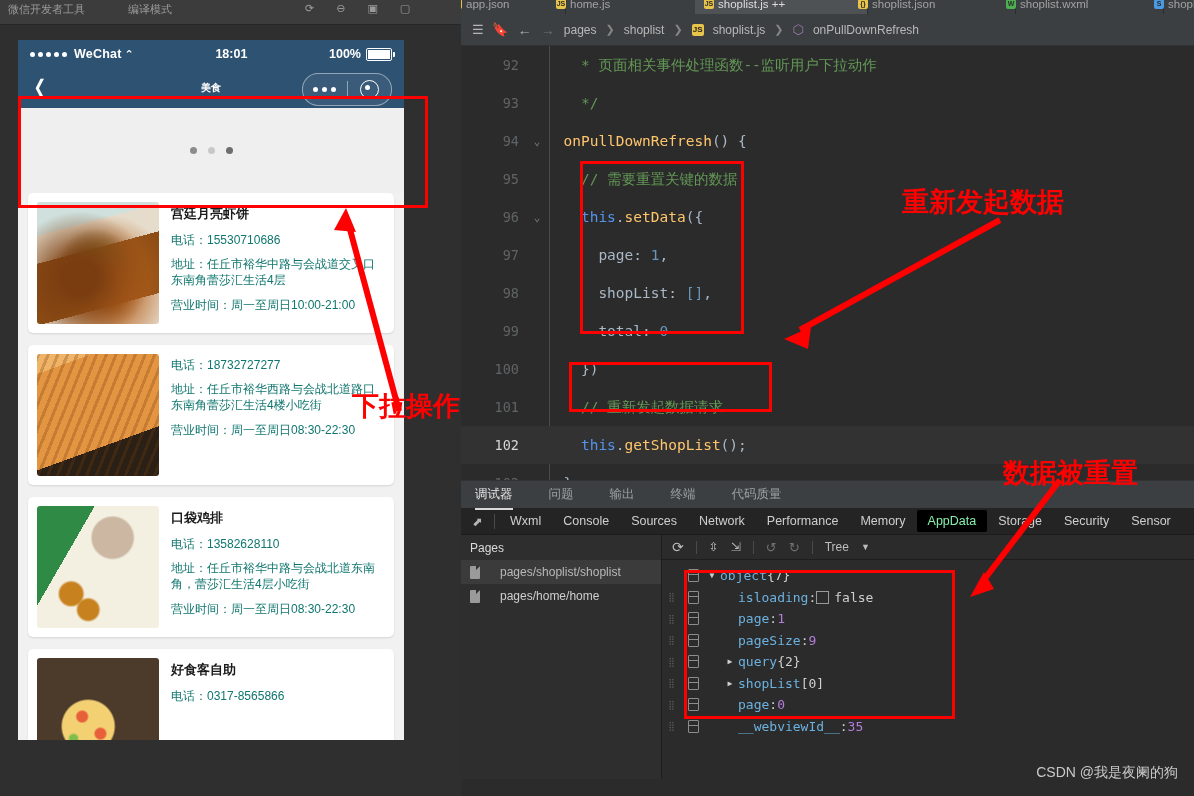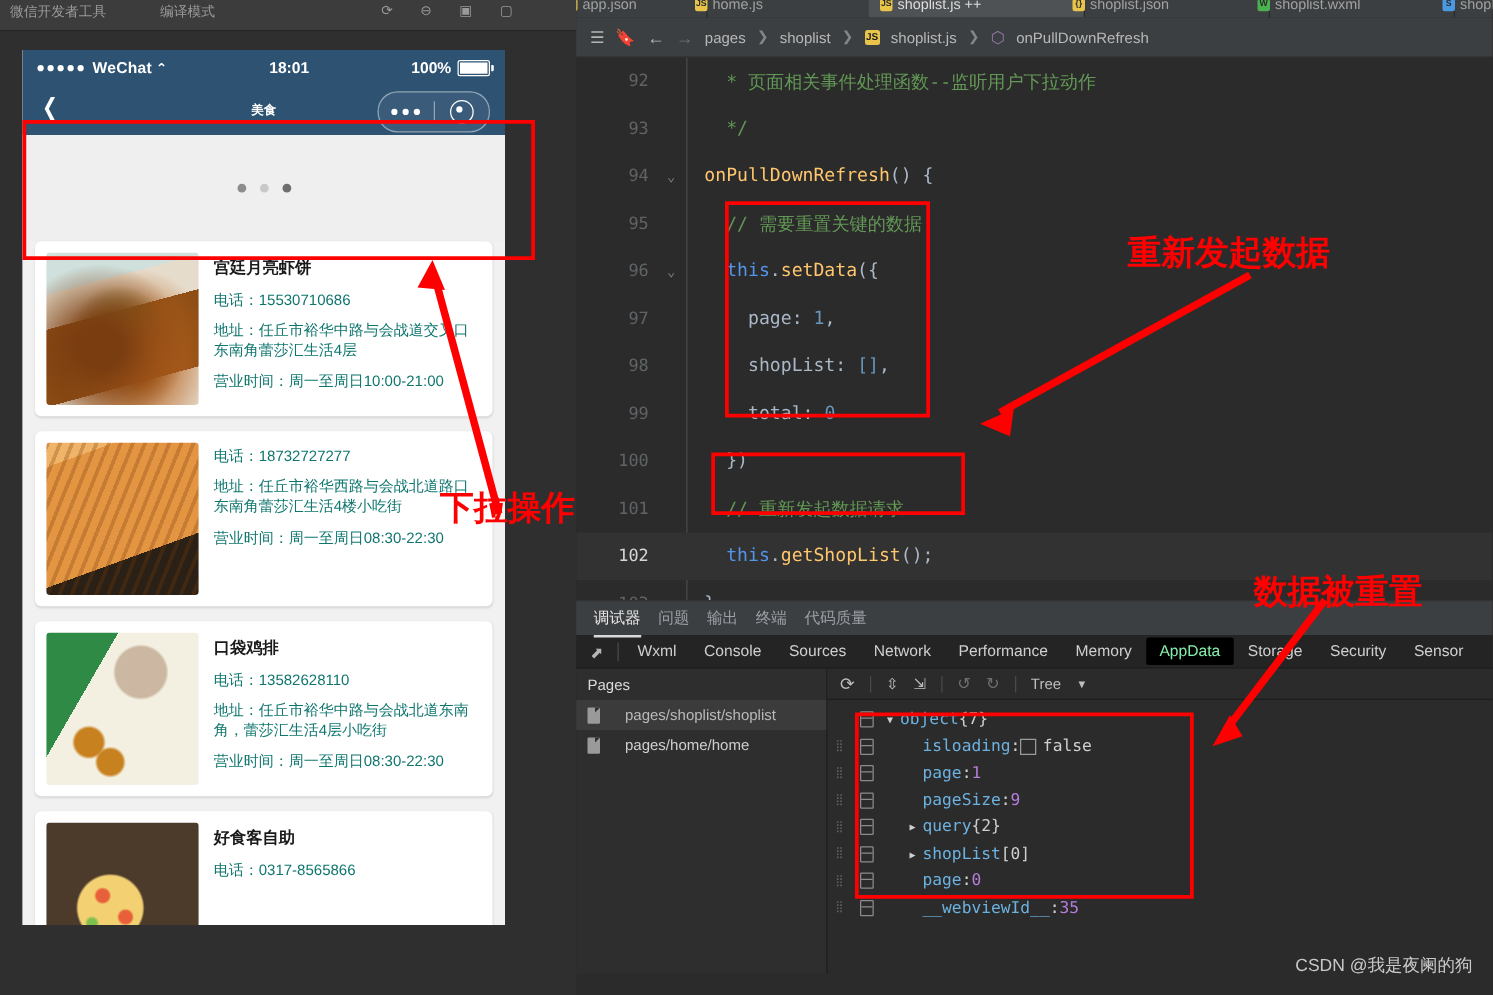--- a/index.html
+++ b/index.html
@@ -78,21 +78,21 @@
   .gutter.cur{color:#d6d6d6;}
   .fold{width:18px;color:#808080;font-size:11px;flex:none;text-align:center;}
   .codetext{font-size:14.5px;white-space:pre;color:#a9b7c6;}
   .cmt{color:#629755;}
   .fn{color:#ffc66d;}
   .num{color:#6897bb;}
   .blue{color:#5394ec;}
   .punc{color:#a9b7c6;}
   .guide{position:absolute;left:88px;top:0;bottom:0;width:1px;background:#4b4b4b;}
   
-  #toolstrip{height:27px;background:#3c3f41;display:flex;align-items:center;gap:14px;padding:0 14px;border-top:1px solid #323232;font-size:12.5px;color:#9aa0a6;}
+  #toolstrip{height:27px;background:#3c3f41;display:flex;align-items:center;gap:36px;padding:0 14px;border-top:1px solid #323232;font-size:12.5px;color:#9aa0a6;}
   #toolstrip .tw{position:relative;padding:4px 0;}
   #toolstrip .tw.active{color:#e8e8e8;}
   #toolstrip .tw.active:after{content:"";position:absolute;left:0;right:0;bottom:-3px;height:2px;background:#d9d9d9;}
   #devtabs{height:26px;background:#242424;display:flex;align-items:center;color:#cfcfcf;font-size:12.5px;border-bottom:1px solid #1b1b1b;}
   #devtabs .pick{width:33px;display:flex;align-items:center;justify-content:center;color:#b5b5b5;}
   #devtabs .vsep{width:1px;height:15px;background:#4a4a4a;margin-right:4px;}
   #devtabs .dt{padding:4px 11px;border-radius:2px;white-space:nowrap;}
   #devtabs .dt.active{background:#000;color:#86efac;}
   #devbody{position:relative;height:244px;background:#2b2b2b;display:flex;}
   #pages-pane{width:200px;background:#2e2e2e;border-right:1px solid #1d1d1d;}

